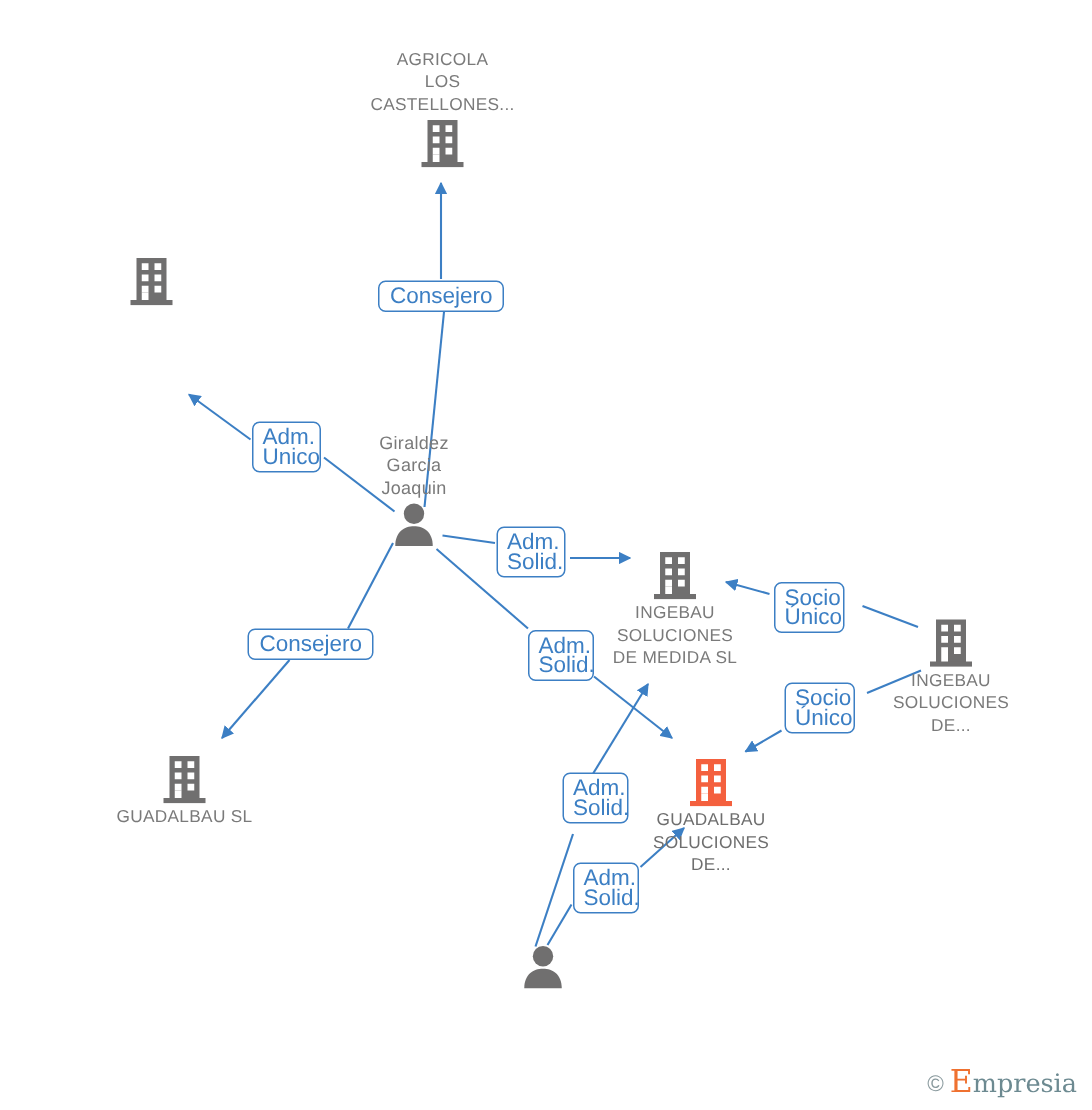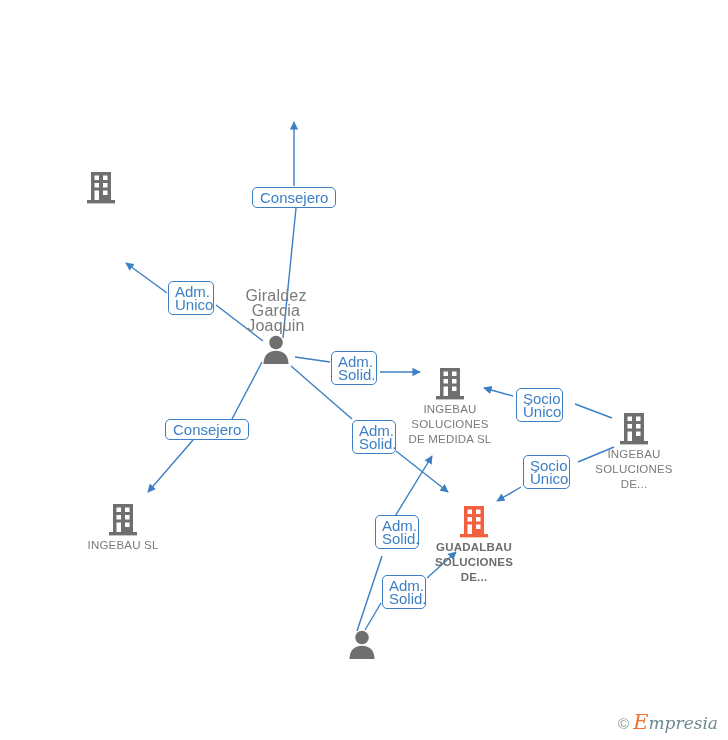--- a/index.html
+++ b/index.html
@@ -42,29 +42,29 @@
     line-height: 15px;
     color: #7a7a7a;
     letter-spacing: 0.2px;
     white-space: pre-line;
     margin-top: 1px;
   }
   .node.company > .node-label {
     text-transform: none;
   }
   .node.focal > .node-label {
-    font-weight: bold;
+    font-weight: normal;
     color: #6e6e6e;
   }
   .node.label-above > .node-label {
     margin-top: 0;
     margin-bottom: 1px;
   }
   .node.person .node-label {
-    font-size: 16px;
+    font-size: 12px;
     line-height: 15px;
   }
   .edge-label {
     position: absolute;
     z-index: 8;
     border: 1.3px solid #3C7FC4;
     border-radius: 5px;
     background: #ffffff;
     color: #3C7FC4;
     font-size: 15px;
@@ -86,21 +86,20 @@
     gap: 4px;
     z-index: 20;
   }
   #watermark .copy {
     color: #8a9a9e;
     font-size: 15px;
     line-height: 15px;
   }
   #watermark .brand {
     font-family: "DejaVu Serif", serif;
-    font-style: italic;
     font-size: 17px;
     line-height: 17px;
     color: #6d8a91;
   }
   #watermark .brand .cap {
     color: #ef7130;
     font-size: 21px;
   }
 </style>
 </head>
@@ -154,20 +153,38 @@
       <path d="M 357 631 L 382 556" stroke="#3C7FC4" stroke-width="1.4" fill="none"></path>
       <path d="M 394 518 L 432 456" stroke="#3C7FC4" stroke-width="1.4" fill="none" marker-end="url(#arrow)"></path>
     </g>
 
     <g>
       <path d="M 365 630 L 381 603" stroke="#3C7FC4" stroke-width="1.4" fill="none"></path>
       <path d="M 427 578 L 456 552" stroke="#3C7FC4" stroke-width="1.4" fill="none" marker-end="url(#arrow)"></path>
     </g>
   </svg>
 
+  <div class="node company label-above" style="left:295px; top:33px;">
+    <span class="node-label">AGRICOLA
+LOS
+CASTELLONES...</span>
+    <span class="node-icon">
+      <svg width="32" height="34" viewBox="0 0 32 34" xmlns="http://www.w3.org/2000/svg">
+        <rect x="6" y="1" width="20" height="29" fill="#706F6F"></rect>
+        <rect x="2" y="29" width="28" height="3.4" fill="#706F6F"></rect>
+        <rect x="9.5" y="4.5" width="4.5" height="4.5" fill="#ffffff"></rect>
+        <rect x="18" y="4.5" width="4.5" height="4.5" fill="#ffffff"></rect>
+        <rect x="9.5" y="12" width="4.5" height="4.5" fill="#ffffff"></rect>
+        <rect x="18" y="12" width="4.5" height="4.5" fill="#ffffff"></rect>
+        <rect x="9.5" y="19.5" width="4.5" height="4.5" fill="#ffffff"></rect>
+        <rect x="18" y="19.5" width="4.5" height="4.5" fill="#ffffff"></rect>
+        <rect x="9.5" y="24" width="4.5" height="5" fill="#ffffff"></rect>
+      </svg>
+    </span>
+  </div>
 
   <div class="node company label-above" style="left:101px; top:171px;">
     <span class="node-icon">
       <svg width="32" height="34" viewBox="0 0 32 34" xmlns="http://www.w3.org/2000/svg">
         <rect x="6" y="1" width="20" height="29" fill="#706F6F"></rect>
         <rect x="2" y="29" width="28" height="3.4" fill="#706F6F"></rect>
         <rect x="9.5" y="4.5" width="4.5" height="4.5" fill="#ffffff"></rect>
         <rect x="18" y="4.5" width="4.5" height="4.5" fill="#ffffff"></rect>
         <rect x="9.5" y="12" width="4.5" height="4.5" fill="#ffffff"></rect>
         <rect x="18" y="12" width="4.5" height="4.5" fill="#ffffff"></rect>
@@ -197,21 +214,21 @@
         <rect x="2" y="29" width="28" height="3.4" fill="#706F6F"></rect>
         <rect x="9.5" y="4.5" width="4.5" height="4.5" fill="#ffffff"></rect>
         <rect x="18" y="4.5" width="4.5" height="4.5" fill="#ffffff"></rect>
         <rect x="9.5" y="12" width="4.5" height="4.5" fill="#ffffff"></rect>
         <rect x="18" y="12" width="4.5" height="4.5" fill="#ffffff"></rect>
         <rect x="9.5" y="19.5" width="4.5" height="4.5" fill="#ffffff"></rect>
         <rect x="18" y="19.5" width="4.5" height="4.5" fill="#ffffff"></rect>
         <rect x="9.5" y="24" width="4.5" height="5" fill="#ffffff"></rect>
       </svg>
     </span>
-    <span class="node-label">INGEBAU SL</span>
+    <span class="node-label">GUADALBAU SL</span>
   </div>
 
   <div class="node company" style="left:450px; top:367px;">
     <span class="node-icon">
       <svg width="32" height="34" viewBox="0 0 32 34" xmlns="http://www.w3.org/2000/svg">
         <rect x="6" y="1" width="20" height="29" fill="#706F6F"></rect>
         <rect x="2" y="29" width="28" height="3.4" fill="#706F6F"></rect>
         <rect x="9.5" y="4.5" width="4.5" height="4.5" fill="#ffffff"></rect>
         <rect x="18" y="4.5" width="4.5" height="4.5" fill="#ffffff"></rect>
         <rect x="9.5" y="12" width="4.5" height="4.5" fill="#ffffff"></rect>

